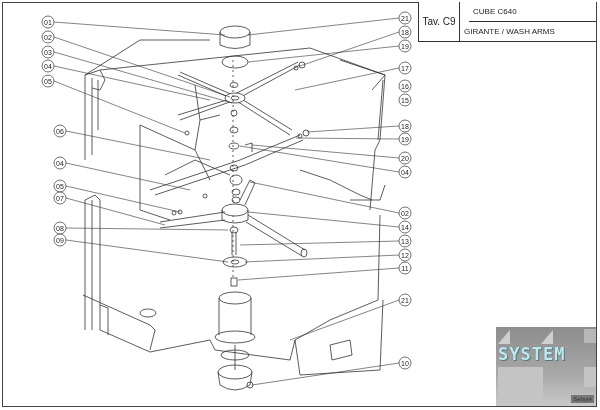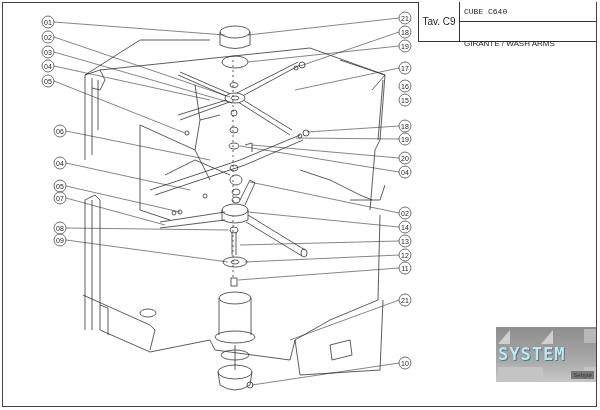--- a/index.html
+++ b/index.html
@@ -1,24 +1,24 @@
 <!DOCTYPE html>
 <html><head>
 <meta charset="utf-8">
 <style>
   html,body{margin:0;padding:0;background:#fff;}
   body{width:600px;height:410px;position:relative;overflow:hidden;font-family:"Liberation Sans",sans-serif;}
   #frame{position:absolute;left:2px;top:2px;width:595px;height:405px;border:1px solid #444;box-sizing:border-box;}
   #titleblock{position:absolute;left:418px;top:2px;width:178px;height:40px;border:1px solid #333;border-top:none;border-right:none;box-sizing:border-box;background:#fff;}
   #tb-tav{position:absolute;left:0;top:0;width:40px;height:39px;border-right:1px solid #333;display:flex;align-items:center;justify-content:center;font-size:10px;color:#222;}
-  #tb-model{position:absolute;left:41px;top:0;right:0;height:19px;border-bottom:1px solid #333;font-size:8px;color:#222;padding-left:4px;line-height:19px;font-family:Liberation Mono, monospace;}
-  #tb-desc{position:absolute;left:41px;top:32px;right:0;height:19px;font-size:8px;color:#222;padding-left:4px;line-height:19px;}
+  #tb-model{position:absolute;left:50px;top:0;right:0;height:19px;border-bottom:1px solid #333;font-size:8px;color:#222;padding-left:4px;line-height:19px;}
+  #tb-desc{position:absolute;left:41px;top:20px;right:0;height:19px;font-size:8px;color:#222;padding-left:4px;line-height:19px;}
   svg#drawing{position:absolute;left:0;top:0;}
   .callout-text{font-family:"Liberation Sans",sans-serif;font-size:7px;fill:#222;}
-  #logo{position:absolute;left:496px;top:327px;width:100px;height:55px;background:linear-gradient(#8d8d8d,#a8a8a8 60%,#c9c9c9);overflow:hidden;}
+  #logo{position:absolute;left:496px;top:327px;width:100px;height:79px;background:linear-gradient(#8d8d8d,#a8a8a8 60%,#c9c9c9);overflow:hidden;}
   #logo .tri{position:absolute;top:3px;width:0;height:0;border-left:12px solid transparent;border-bottom:14px solid #cfcfcf;}
   #logo .blk{position:absolute;background:#b8b8b8;}
   #logo-text{position:absolute;left:2px;top:17px;font-family:"DejaVu Sans Mono",monospace;font-size:17px;font-weight:bold;color:#bfe8ee;letter-spacing:1px;text-shadow:0 0 1px #4a6a70,1px 1px 0 #5a7a80;}
   #logo-sub{position:absolute;right:2px;bottom:3px;font-size:6px;color:#333;background:#777;padding:1px 2px;}
 </style>
 </head>
 <body>
 
 <div id="frame"></div>
 

